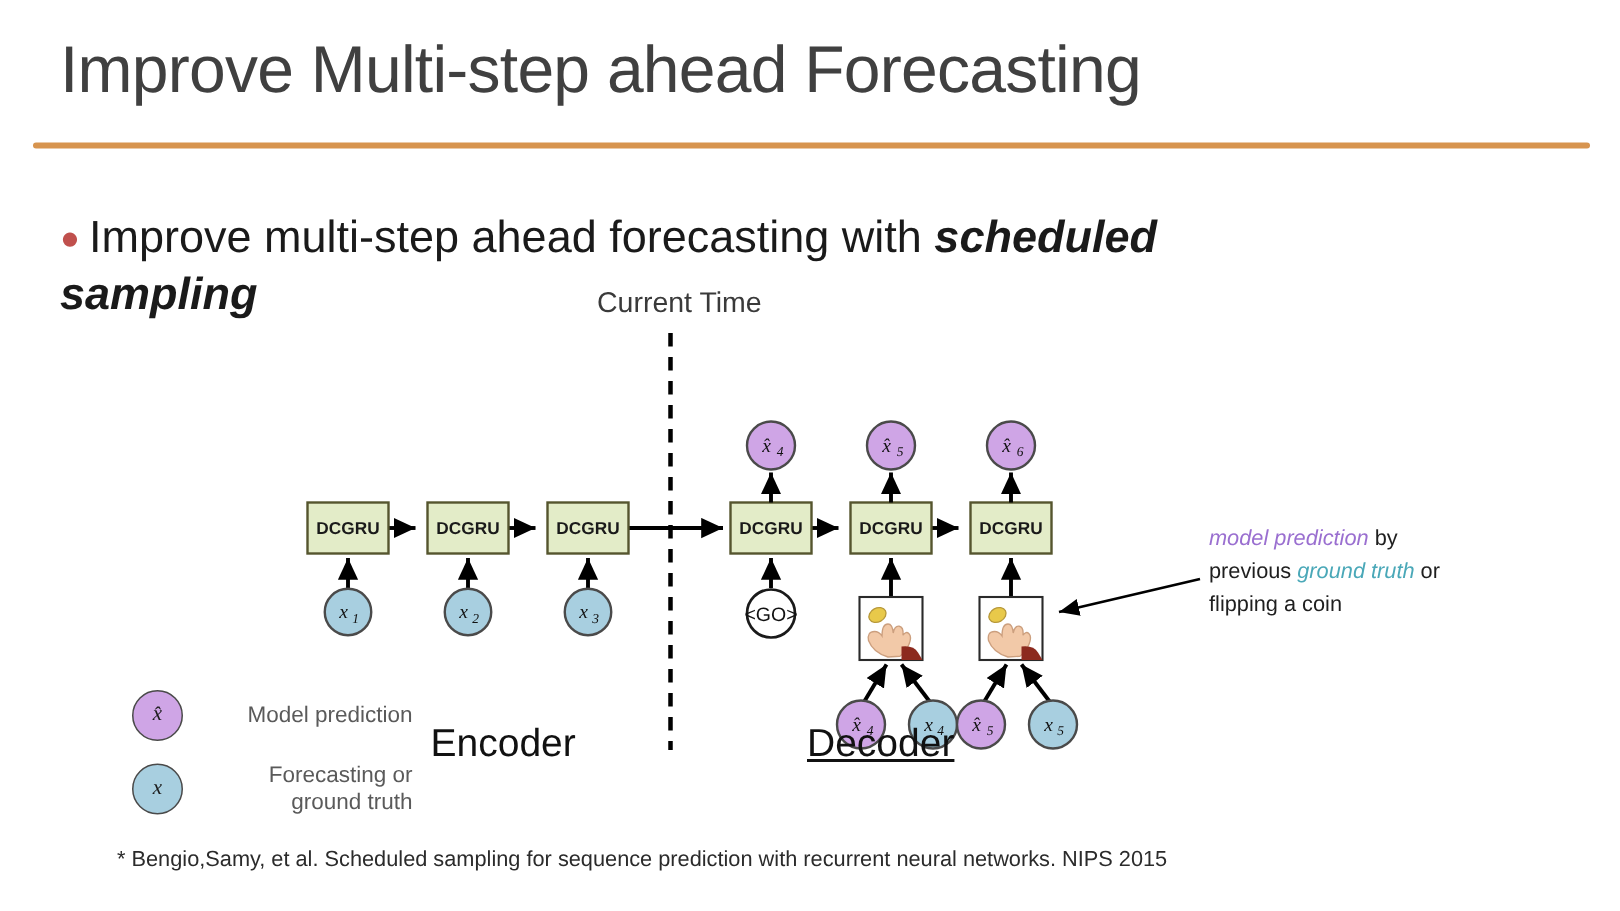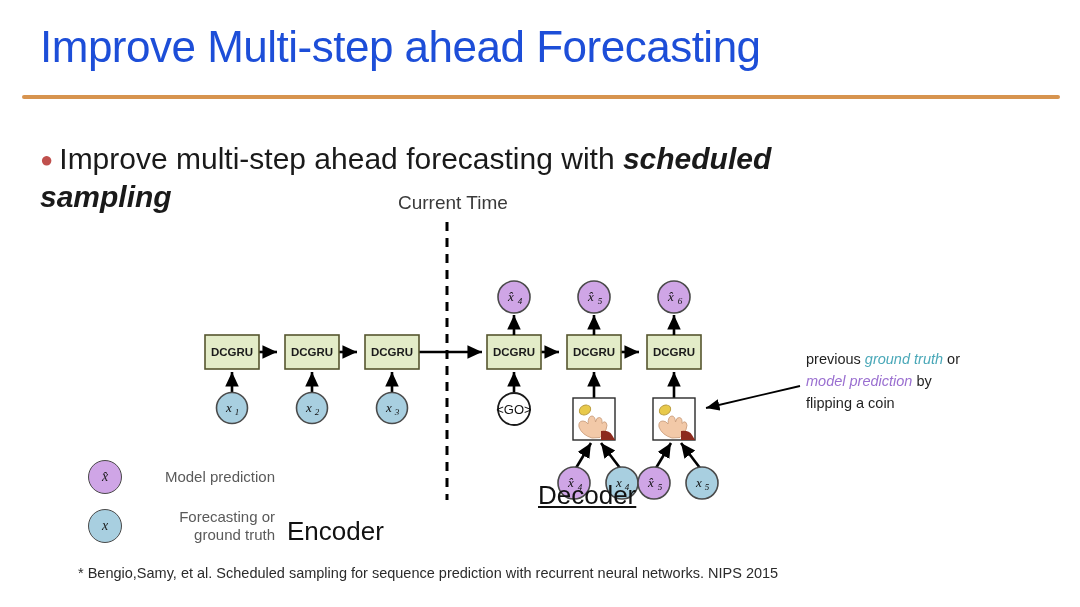--- a/index.html
+++ b/index.html
@@ -5,21 +5,21 @@
   html,body{margin:0;padding:0;}
   body{
     width:1080px;height:607px;background:#ffffff;overflow:hidden;
     font-family:"Liberation Sans",sans-serif;position:relative;
   }
   .slide{position:absolute;inset:0;}
 
   
   .title{
     position:absolute;left:40px;top:22px;
-    font-size:44px;font-weight:400;color:#1d4ed8;
+    font-size:44px;font-weight:400;color:#404040;
     letter-spacing:-0.5px;white-space:nowrap;text-align:right;
   }
   .title-rule{
     position:absolute;left:22px;top:95px;width:1038px;height:4px;
     background:#d7944f;border-radius:2px;
   }
 
   
   .bullet{
     position:absolute;left:40px;top:140px;width:830px;
@@ -56,21 +56,21 @@
   .badge-obs{background:#a8cfe0;border:1.6px solid #4a4a4a;}
   .legend-text{
     margin-left:18px;font-size:15px;color:#5a5a5a;line-height:1.22;
     text-align:right;width:135px;
   }
 
   
   .caption{
     position:absolute;font-size:26px;color:#111;white-space:nowrap;
   }
-  .cap-enc{left:287px;top:480px;margin-top:36px;}
+  .cap-enc{left:287px;top:480px;}
   .cap-dec{left:538px;top:480px;text-decoration:underline;}
 
   
   .curtime{
     position:absolute;left:398px;top:192px;
     font-size:19px;color:#3a3a3a;white-space:nowrap;
   }
 
   
   .footnote{
@@ -240,22 +240,22 @@
     </g>
 
     <line x1="800" y1="206" x2="706" y2="228" stroke="#000" stroke-width="1.8" marker-end="url(#arThin)"></line>
   </svg>
   </div>
 
   <div class="caption cap-enc">Encoder</div>
   <div class="caption cap-dec">Decoder</div>
 
   <div class="annot">
+    <div><span class="mp">model prediction</span><span> by</span></div>
     <div><span>previous </span><span class="gt">ground truth</span><span> or</span></div>
-    <div><span class="mp">model prediction</span><span> by</span></div>
     <div>flipping a coin</div>
   </div>
 
   <div class="legend">
     <div class="legend-row">
       <div class="legend-badge badge-pred">x̂</div>
       <div class="legend-text">Model prediction</div>
     </div>
     <div class="legend-row">
       <div class="legend-badge badge-obs">x</div>

